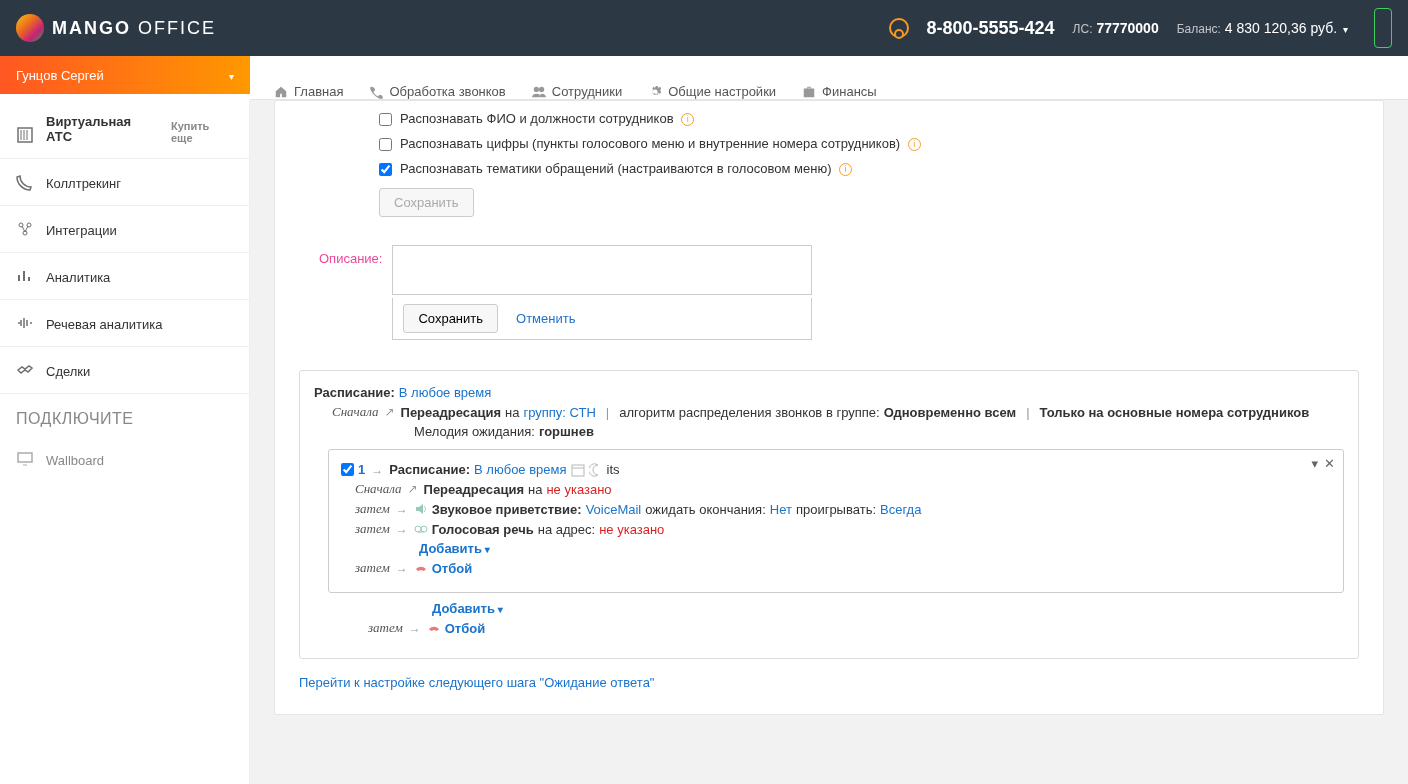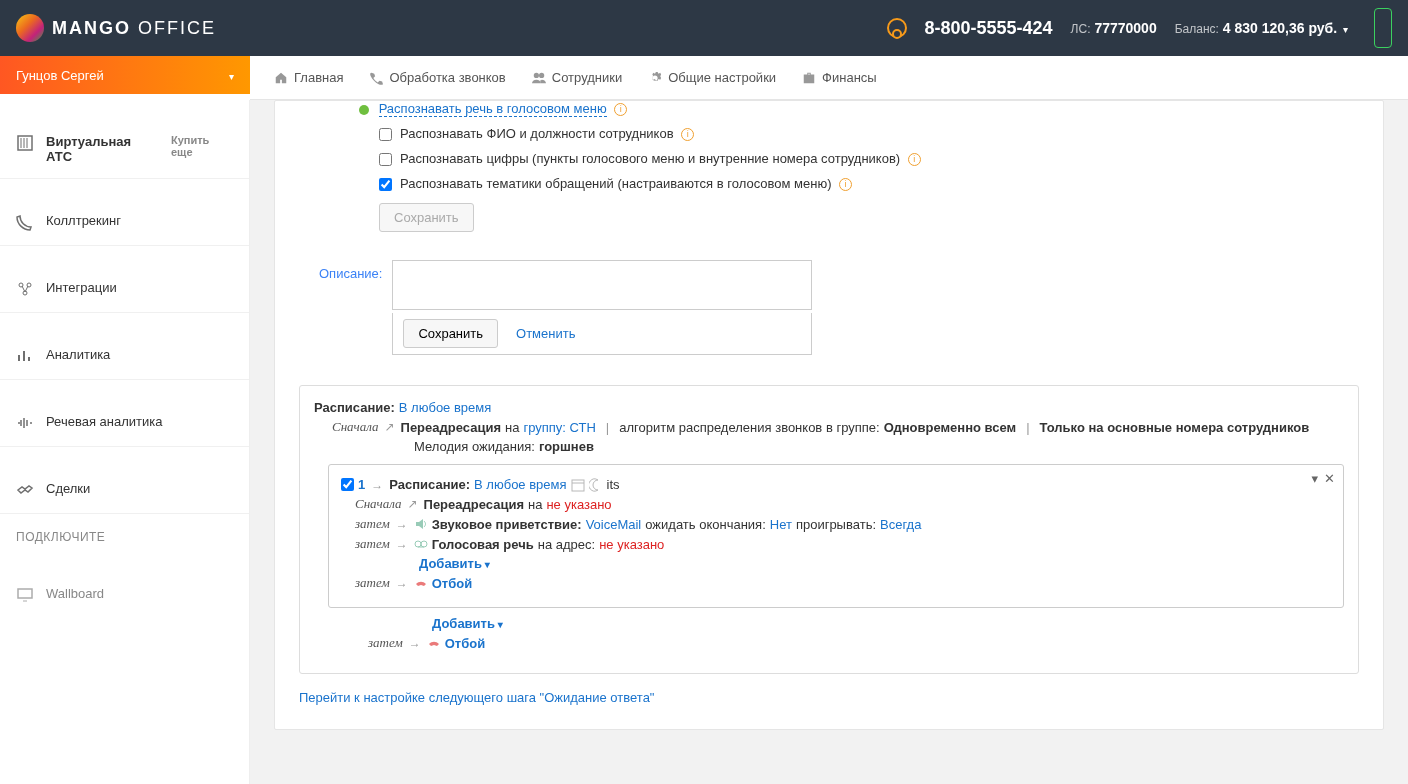--- a/index.html
+++ b/index.html
@@ -11,57 +11,57 @@
 .logo-circle { width:28px; height:28px; border-radius:50%; background:linear-gradient(135deg,#f6c915 0%,#ec6a1f 40%,#c3227a 70%,#3b9f3f 100%); }
 .logo-text { font-size:18px; letter-spacing:2px; }
 .logo-text b { font-weight:700; }
 .logo-text span { font-weight:300; }
 .header-right { margin-left:auto; display:flex; align-items:center; gap:18px; font-size:14px; }
 .support-icon { width:20px; height:20px; border:2px solid #f79a1a; border-radius:50%; position:relative; }
 .support-icon::after { content:""; position:absolute; width:6px; height:6px; border:2px solid #f79a1a; border-radius:50%; bottom:-3px; left:50%; transform:translateX(-50%); background:#2d3845;}
 .phone { font-weight:700; font-size:18px; }
 .acc-label { opacity:.7; font-size:12px; }
 .acc-val { font-weight:700; }
-.balance-val { font-weight:700; }
+.balance-val { font-weight:400; }
 .dropdown-caret::after { content:"▾"; font-size:10px; margin-left:2px; }
 .topup { margin-left:8px; width:18px; height:40px; border:1px solid #3bd15f; border-radius:4px; }
 
 
 .userbar { background:linear-gradient(90deg,#ff5722,#ff9800); color:#fff; height:38px; display:flex; align-items:center; padding:0 16px; width:250px; justify-content:space-between; }
 .userbar .caret::after{ content:"▾"; font-size:10px;}
 
 
 .row2 { display:flex; }
-.topnav { flex:1; height:44px; display:flex; align-items:center; gap:26px; padding:8px 24px; border-bottom:1px solid #e5e5e5; background:#fff;}
+.topnav { flex:1; height:44px; display:flex; align-items:flex-end; gap:26px; padding:0 24px; border-bottom:1px solid #e5e5e5; background:#fff;}
 .topnav .nav-item { display:flex; align-items:center; gap:6px; color:#555; font-size:13px; cursor:pointer;}
 .nav-icon { width:14px; height:14px; opacity:.6; }
 
 
 .layout { display:flex; }
 .sidebar { width:250px; background:#fff; border-right:1px solid #eee; min-height:728px;}
-.side-item { display:flex; align-items:flex-start; gap:12px; padding:14px 16px; border-bottom:1px solid #f0f0f0; cursor:pointer; color:#333;margin-top:20px;}
+.side-item { display:flex; align-items:flex-end; gap:12px; padding:14px 16px; border-bottom:1px solid #f0f0f0; cursor:pointer; color:#333;}
 .side-item.active { font-weight:700; }
 .side-item .badge { margin-left:auto; font-size:11px; color:#888; }
 .side-icon { width:18px; height:18px; opacity:.7; flex-shrink:0;}
-.side-head { padding:16px 16px 8px; color:#888; font-size:12px; letter-spacing:.5px;}
+.side-head { padding:16px 16px 8px; color:#888; font-size:16px; letter-spacing:.5px;}
 
 
 .main { flex:1; background:#f2f2f2; padding:0 24px 24px; }
 .panel { background:#fff; border:1px solid #e5e5e5; border-radius:2px; padding:0 24px 24px; margin-top:0; }
 .content-inner { padding-left:60px; }
 .link { color:#1a73cc; text-decoration:none; cursor:pointer; }
 .link.dashed { border-bottom:1px dashed #1a73cc; }
 .info-icon { display:inline-block; width:13px; height:13px; border:1px solid #f0a030; border-radius:50%; color:#f0a030; font-size:9px; line-height:11px; text-align:center; vertical-align:middle; margin-left:4px;}
 .green-dot { display:inline-block; width:10px; height:10px; background:#6fbf3f; border-radius:50%; vertical-align:middle; margin-right:6px;}
 .checkbox-row { display:flex; align-items:flex-start; gap:8px; margin:10px 0 10px 20px; color:#333; font-size:13px;}
 .checkbox-row input { margin-top:2px;}
 .btn { background:#f7f7f7; border:1px solid #ccc; border-radius:3px; padding:6px 14px; font-size:13px; cursor:pointer;}
 .btn:disabled, .btn.disabled { color:#aaa; }
 .desc-row { display:flex; gap:10px; margin-top:28px; margin-left:-40px;}
-.desc-row label { padding-top:6px; color:#3b82f6;}
+.desc-row label { padding-top:6px; color:#ec4899;}
 .desc-box { width:420px; }
 .desc-box textarea { width:100%; height:50px; border:1px solid #ccc; resize:none; padding:4px;}
 .desc-actions { border:1px solid #ccc; border-top:none; padding:6px 10px; display:flex; gap:18px; align-items:center;}
 
 
 .sched-block { margin-top:30px; border:1px solid #ddd; border-radius:3px; padding:10px 14px 18px; }
 .sched-line { margin:4px 0; font-size:13px; display:flex; flex-wrap:wrap; align-items:center; gap:4px;}
 .italic { font-style:italic; color:#555;font-family:Liberation Serif, serif;}
 .sep { color:#999; margin:0 6px;}
 .bold { font-weight:700; }
@@ -197,25 +197,20 @@
         </svg>
       <span>Wallboard</span>
     </div>
   </div>
 
   <div class="main">
     <div class="panel">
       <div class="content-inner">
 
 
-        <div style="margin-bottom:10px">
-          <span class="green-dot"></span>
-          <a class="link dashed">Распознавать речь в голосовом меню</a>
-          <span class="info-icon">i</span>
-        </div>
 
         <div class="checkbox-row">
           <input type="checkbox" style="">
           <span><span>Распознавать ФИО и должности сотрудников</span> <span class="info-icon">i</span></span>
         </div>
         <div class="checkbox-row">
           <input type="checkbox" style="">
           <span><span>Распознавать цифры (пункты голосового меню и внутренние номера сотрудников)</span> <span class="info-icon">i</span></span>
         </div>
         <div class="checkbox-row">

